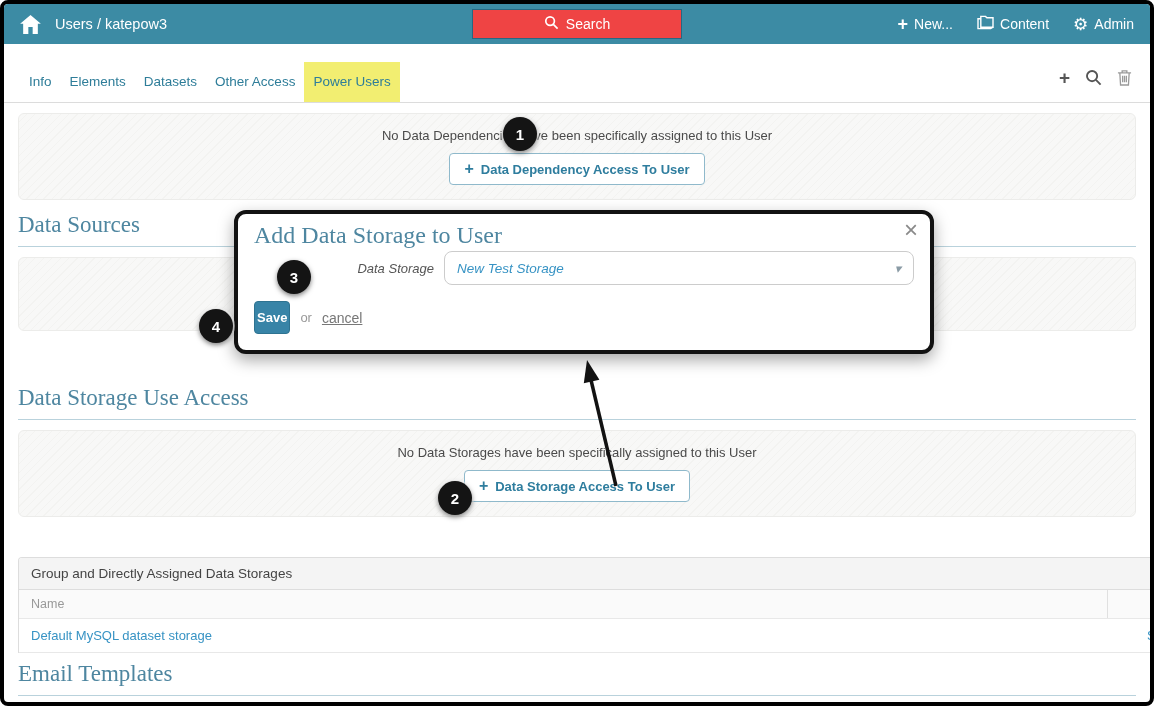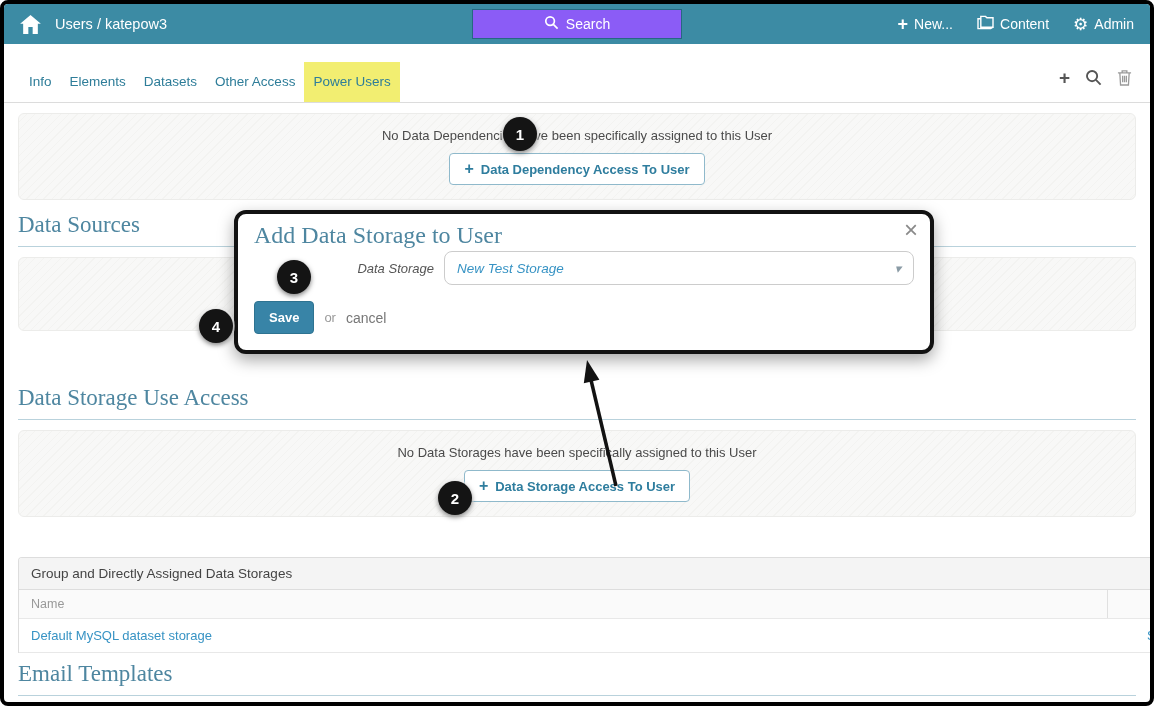--- a/index.html
+++ b/index.html
@@ -22,21 +22,21 @@
     background: #3c8ba4;
     display: flex; align-items: center;
     padding: 0 16px;
     color: #fff;
   }
   .home { display: flex; align-items: center; cursor: pointer; }
   .topbar-title { margin-left: 14px; font-size: 14.5px; }
   .search-btn {
     position: absolute; left: 50%; top: 5px; transform: translateX(-50%);
     width: 210px; height: 30px;
-    background: #8b5cf6;
+    background: #ef4444;
     border: 1px solid #266882;
     display: flex; align-items: center; justify-content: center; gap: 7px;
     color: #fff; font-size: 14px; cursor: pointer;
   }
   .topbar-right { margin-left: auto; display: flex; align-items: center; gap: 24px; font-size: 14px; }
   .topbar-item { display: flex; align-items: center; gap: 6px; cursor: pointer; }
   .topbar-item .plus { font-size: 18px; font-weight: bold; line-height: 1; }
   .gear-glyph { font-size: 17px; line-height: 1; }
 
   
@@ -149,24 +149,24 @@
     color: #3793c4; font-size: 13.5px;
     position: relative; cursor: pointer;
     background: #fff;
   }
   .modal-select .caret { position: absolute; right: 12px; color: #8a9ba5; font-size: 13px; }
   .modal-actions { margin-top: 16px; display: flex; align-items: center; gap: 10px; }
   .save-btn {
     background: #3884a7; color: #fff;
     border: 1px solid #2e7391; border-radius: 4px;
     font-weight: bold; font-size: 13px;
-    padding: 8px 14px; cursor: pointer;
+    padding: 8px 2px; cursor: pointer;
   }
   .or-text { color: #999; font-size: 13px; }
-  .cancel-link { color: #777; font-size: 14px; cursor: pointer; }
+  .cancel-link { color: #777; font-size: 14px; text-decoration: underline; cursor: pointer; }
 
   
   .callout {
     position: absolute;
     width: 34px; height: 34px; border-radius: 50%;
     background: #141414; color: #fff;
     font-size: 15px; font-weight: bold;
     display: flex; align-items: center; justify-content: center;
     z-index: 10;
     box-shadow: 0 2px 5px rgba(0,0,0,.5), 0 0 0 2px rgba(255,255,255,.55);

